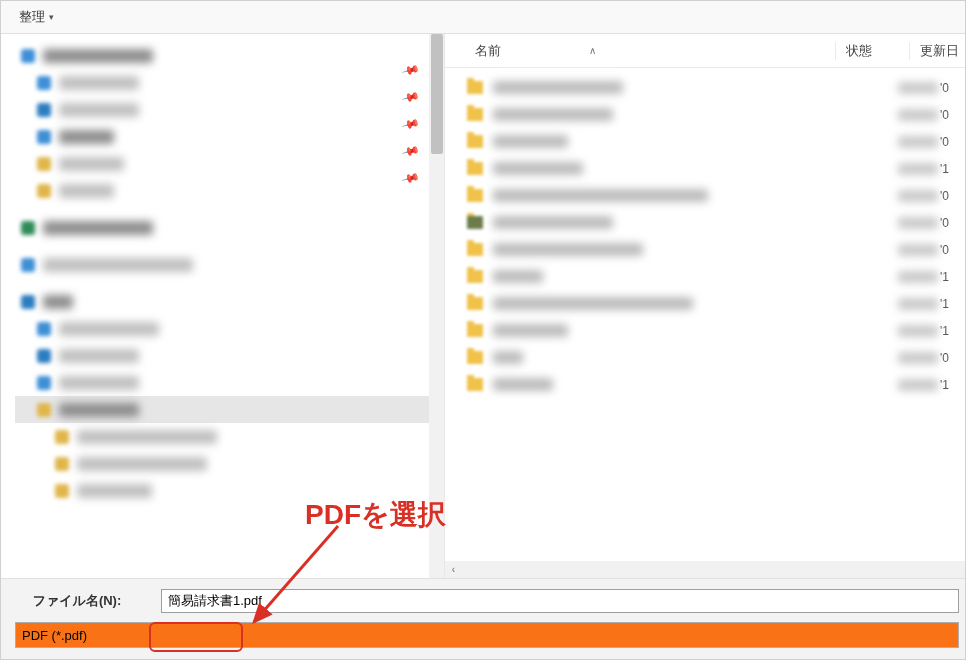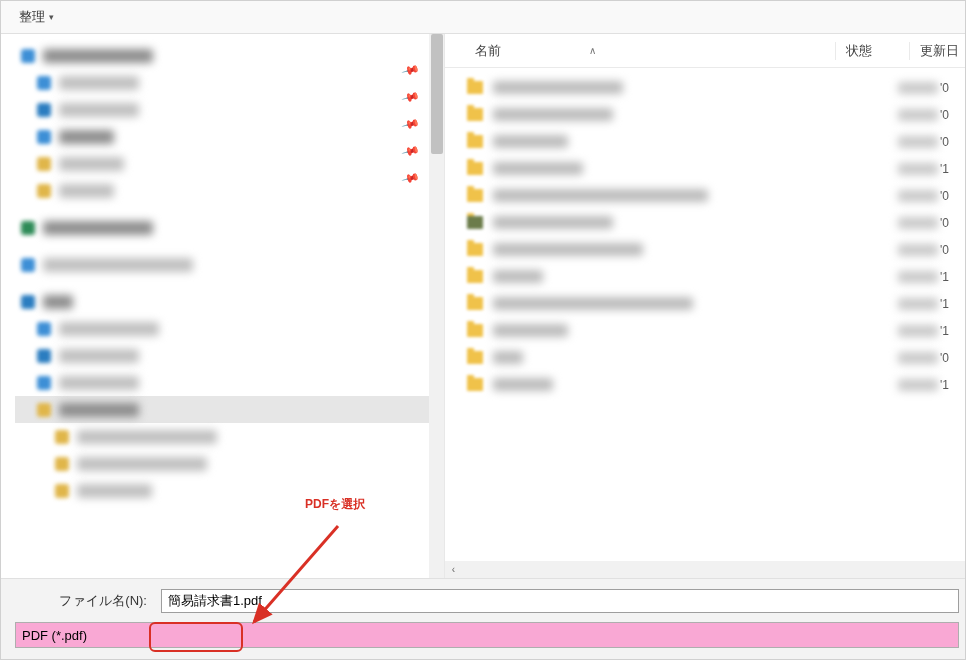--- a/index.html
+++ b/index.html
@@ -43,26 +43,26 @@
   .folder-ic.dark { background: #6b7c4a; }
   .file-name-blur { height: 13px; border-radius: 3px; background: #bcbcbc; filter: blur(4px); }
   .file-date-col { margin-left: auto; margin-right: 10px; }
   .file-date-blur { height: 12px; width: 40px; border-radius: 3px; background: #c9c9c9; filter: blur(4px); }
   .file-date-suffix { font-size: 12px; color: #555; margin-left: 2px; margin-right: 6px; }
   .files-hscroll { height: 17px; background: #f1f1f1; position: relative; }
   .files-hscroll .arrow { position: absolute; top: 0; width: 17px; height: 17px; display: flex; align-items: center; justify-content: center; font-size: 10px; color: #666; }
   .files-hscroll .arrow.left { left: 0; }
   .bottom { border-top: 1px solid #e0e0e0; background: #f3f3f3; padding: 8px 6px 10px 6px; position: relative; }
   .row { display: flex; align-items: center; height: 28px; margin-bottom: 6px; }
-  .row-label { width: 146px; text-align: right; padding-right: 6px; color: #333; }
+  .row-label { width: 146px; text-align: center; padding-right: 6px; color: #333; font-weight: bold; }
   .row-field { flex: 1; padding-left: 8px; }
   .text-input { width: 100%; height: 24px; border: 1px solid #9e9e9e; padding: 0 6px; font-size: 13px; background: #fff; }
-  .combo { width: 100%; height: 26px; border: 1px solid #aeaeae; padding: 0 6px; font-size: 13px; background: #f9a8d4; display: flex; align-items: center; }
+  .combo { width: 100%; height: 26px; border: 1px solid #aeaeae; padding: 0 6px; font-size: 13px; background: #f97316; display: flex; align-items: center; }
   .combo-highlight { position: absolute; border: 2.5px solid #d93025; border-radius: 6px; pointer-events: none; }
-  .annotation { position: absolute; color: #d93025; font-weight: 600; font-size: 12px; pointer-events: none; }
+  .annotation { position: absolute; color: #d93025; font-weight: 600; font-size: 28px; pointer-events: none; }
   .arrow-svg { position: absolute; pointer-events: none; }
 </style>
 </head>
 <body>
 
 <div class="window">
 
   <div class="toolbar">
     <div class="tb-btn">
       <span>整理</span>

